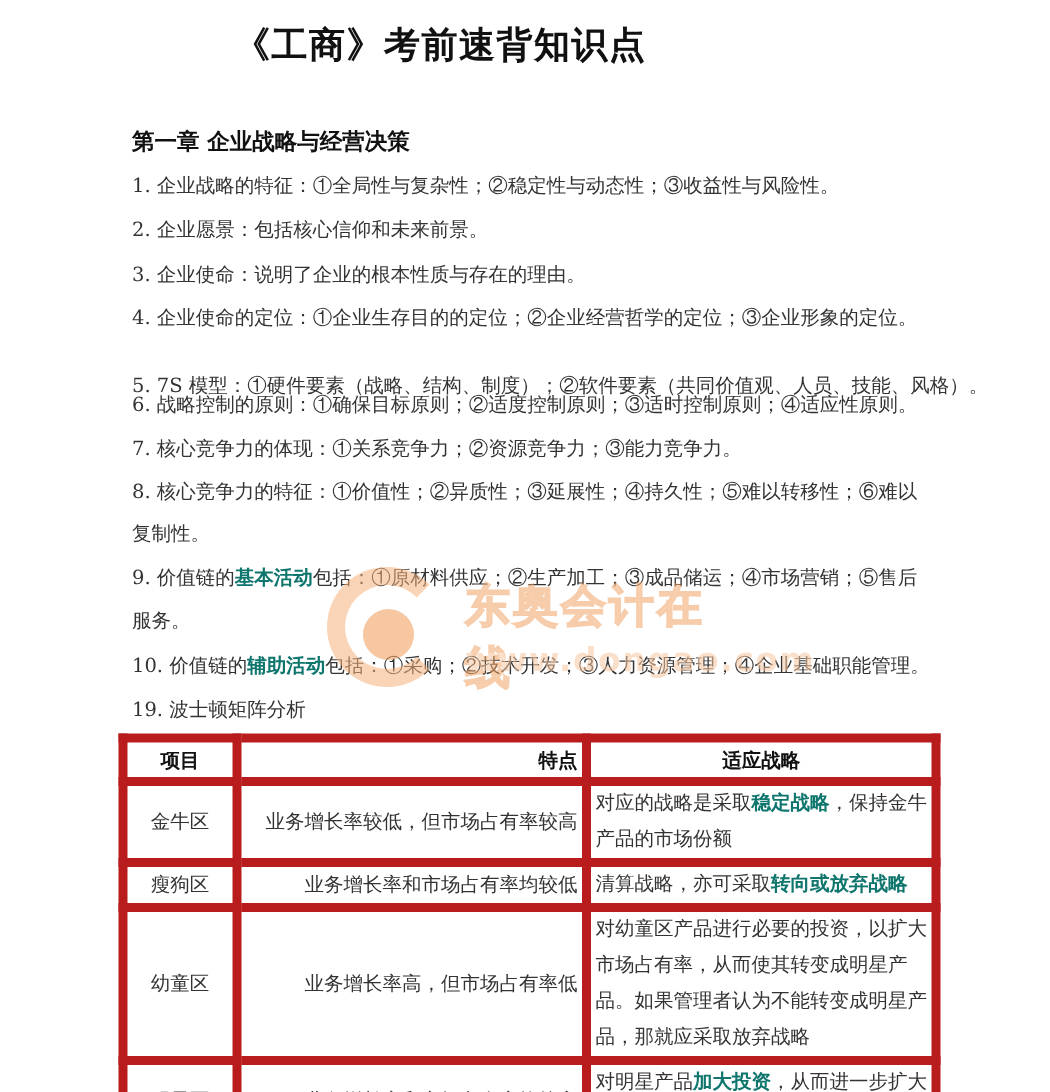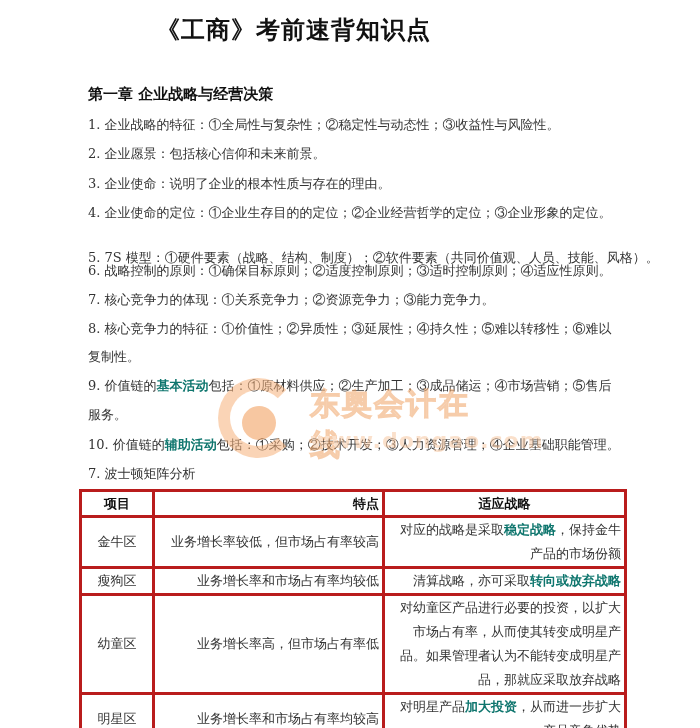--- a/index.html
+++ b/index.html
@@ -102,33 +102,33 @@
     table.bcg {
       position: absolute;
       left: 79px;
       top: 489px;
       width: 548px;
       border-collapse: collapse;
       font-size: 13px;
       color: #333;
     }
     table.bcg td, table.bcg th {
-      border: 3px solid #b91c1c;
+      border: 6px solid #b91c1c;
       padding: 0 3px;
     }
     table.bcg th {
       font-family: "DejaVu Sans", "Liberation Sans", sans-serif;
       font-weight: bold;
       font-size: 13px;
       height: 23px;
       color: #111;
     }
     .c-item { width: 64px; text-align: center; }
     .c-feat { width: 221px; text-align: right; }
-    .c-strat { text-align: right; line-height: 24px; margin-top: 16px; }
+    .c-strat { text-align: left; line-height: 24px; margin-top: 16px; }
     tr.r-cow td { height: 48px; }
     tr.r-dog td { height: 23px; }
     tr.r-kid td { height: 95px; }
     tr.r-star td { height: 44px; }
   </style>
 </head>
 <body>
 
 <div class="page-title">《工商》考前速背知识点</div>
 
@@ -146,21 +146,21 @@
 
 <div class="line" style="top:378px">
   <span>9. 价值链的</span><span class="hl">基本活动</span><span>包括：①原材料供应；②生产加工；③成品储运；④市场营销；⑤售后</span>
 </div>
 <div class="line" style="top:407px">服务。</div>
 
 <div class="line" style="top:437px">
   <span>10. 价值链的</span><span class="hl">辅助活动</span><span>包括：①采购；②技术开发；③人力资源管理；④企业基础职能管理。</span>
 </div>
 
-<div class="line" style="top:466px">7. 波士顿矩阵分析</div>
+<div class="line" style="top:466px">19. 波士顿矩阵分析</div>
 
 <div class="watermark">
   <div class="wm-circle"></div>
   <div class="wm-dot"></div>
   <div class="wm-text">东奥会计在线</div>
   <div class="wm-url">www.dongao.com</div>
 </div>
 
 <table class="bcg">
   <tbody>

